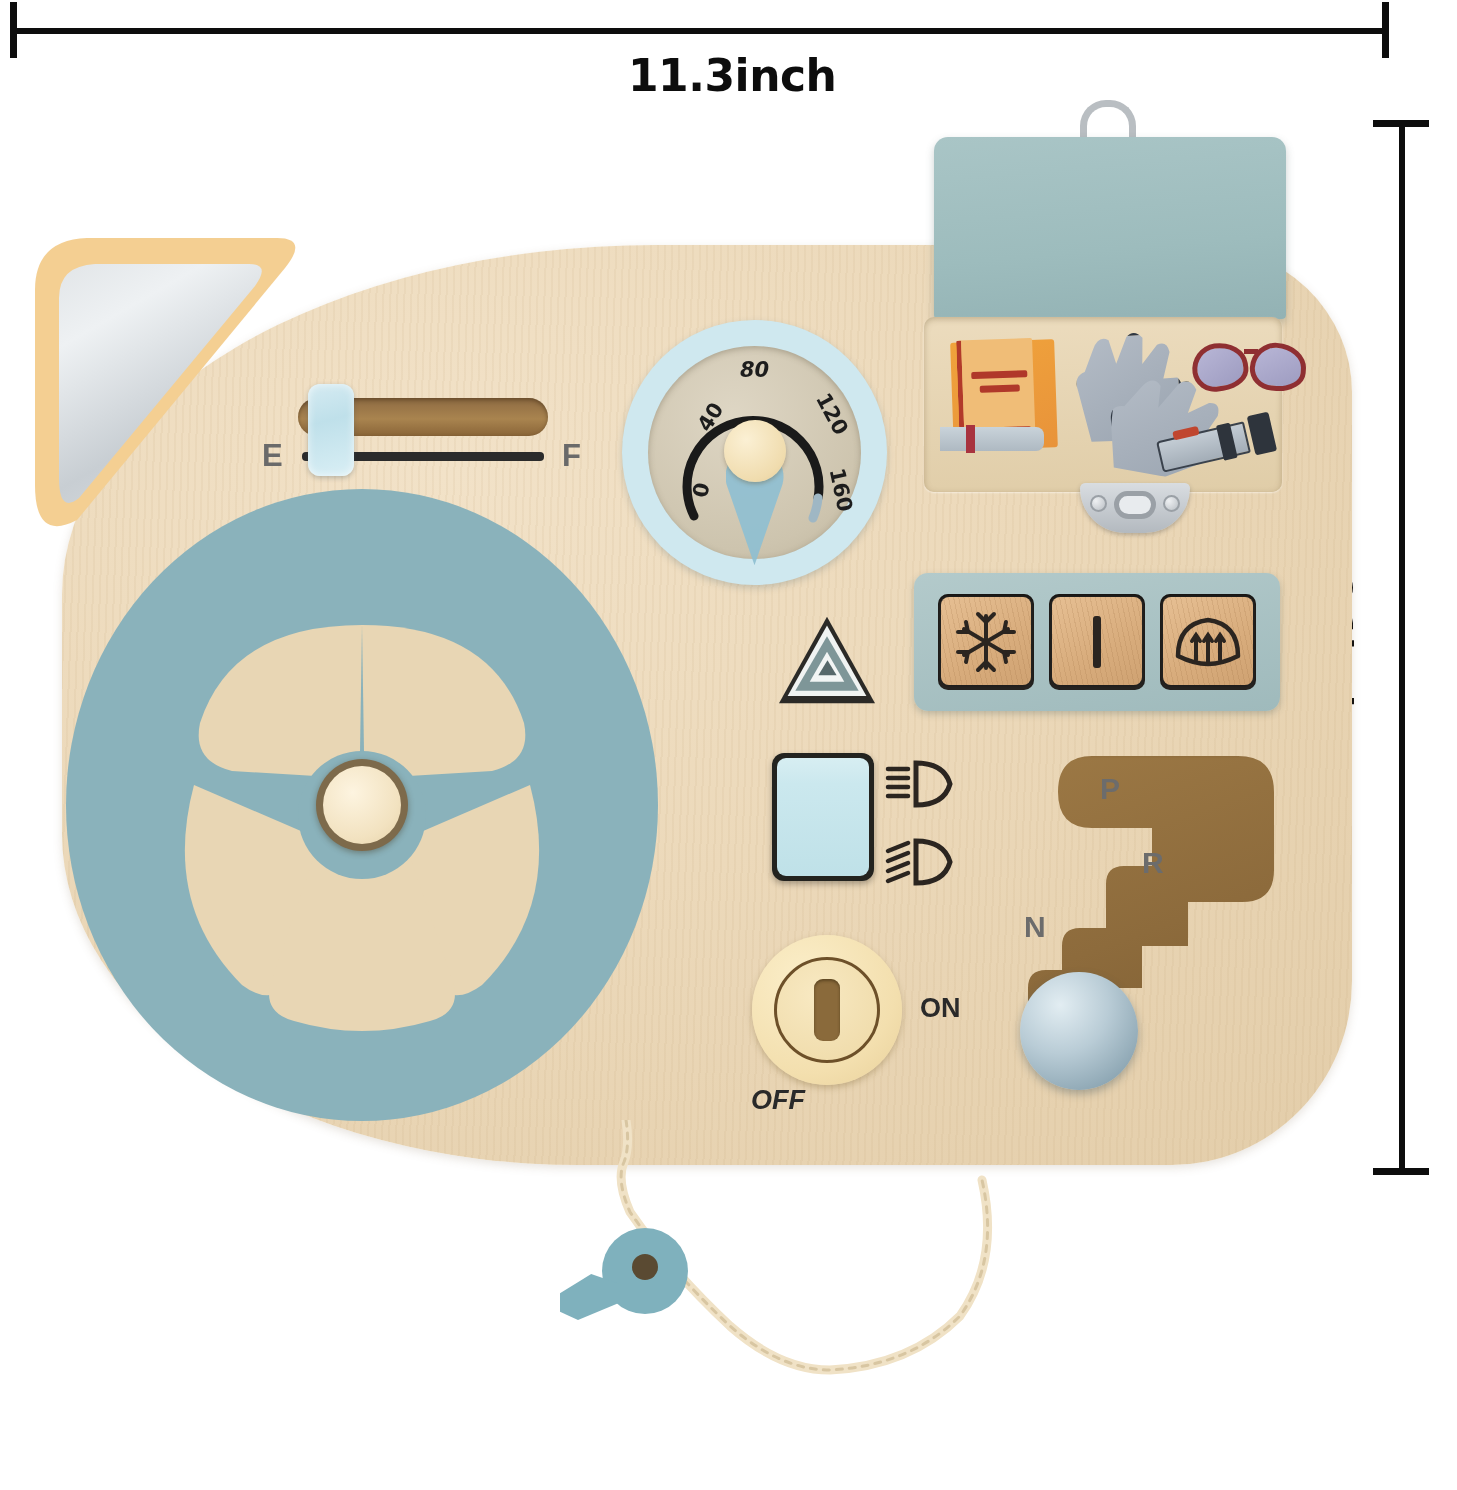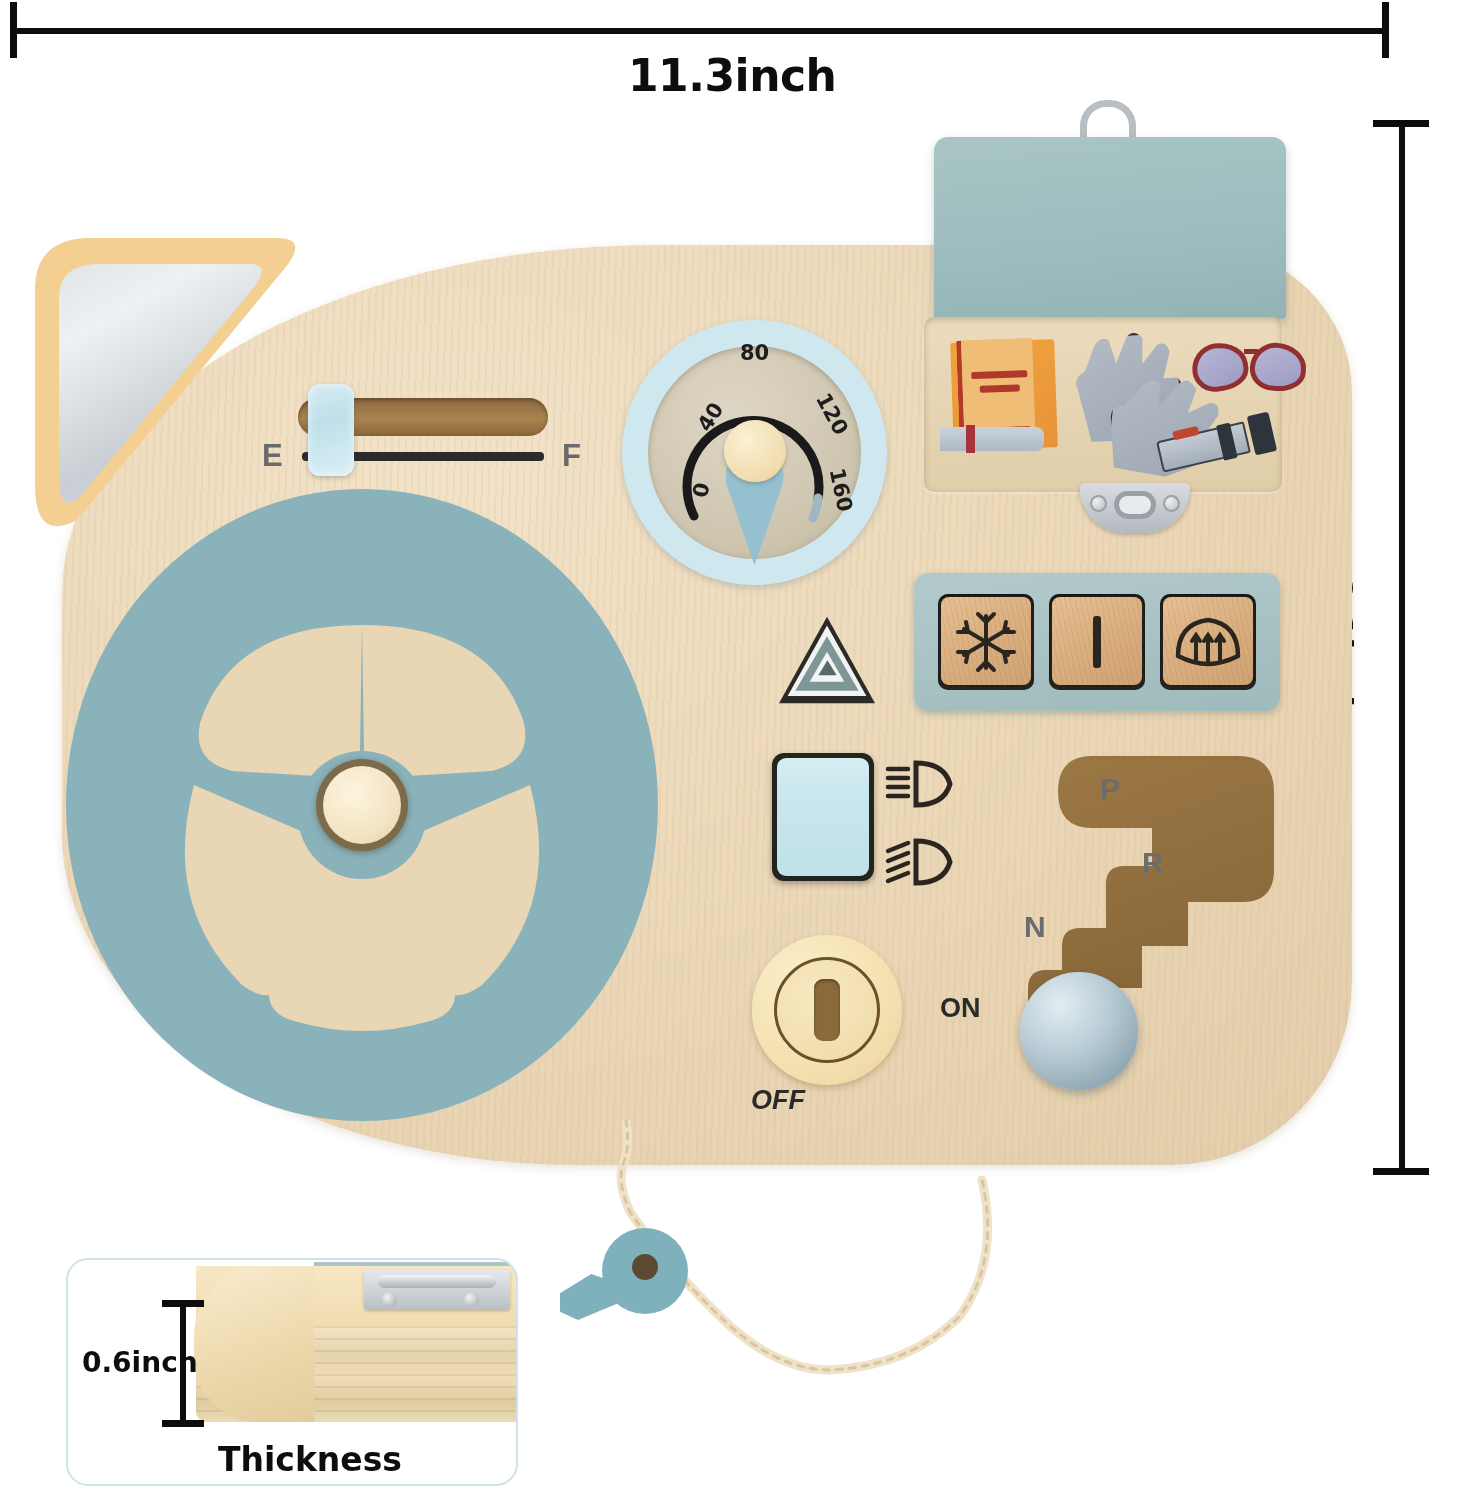--- a/index.html
+++ b/index.html
@@ -455,21 +455,21 @@
     </div>
 
     <div id="speedo">
       <div class="ring"></div>
       <div class="face"></div>
       <svg viewBox="0 0 265 265">
         <path d="M 72 196 A 66 66 0 1 1 196 178" fill="none" stroke="#1a1a1a" stroke-width="9" stroke-linecap="round"></path>
         <path d="M 196 178 A 66 66 0 0 1 191 198" fill="none" stroke="#9fb7c4" stroke-width="9" stroke-linecap="round"></path>
       </svg>
       <div class="tick" style="left:74px; top:85px; transform:rotate(-58deg);">40</div>
-      <div class="tick" style="left:118px; top:21px;">80</div>
+      <div class="tick" style="left:118px; top:38px;font-style:italic;">80</div>
       <div class="tick" style="left:188px; top:82px; transform:rotate(62deg);">120</div>
       <div class="tick" style="left:72px; top:158px; transform:rotate(-80deg);">0</div>
       <div class="tick" style="left:197px; top:158px; transform:rotate(78deg);">160</div>
       <div class="needle"></div>
       <div class="hub"></div>
     </div>
 
     <div id="glove">
       <div class="book">
         <div class="cover"></div>
@@ -578,21 +578,21 @@
         <line x1="6" y1="36" x2="26" y2="28"></line>
         <line x1="6" y1="46" x2="26" y2="38"></line>
       </g>
     </svg>
 
     <div id="ignition">
       <div class="bezel"></div>
       <div class="inner"></div>
       <div class="slot"></div>
     </div>
-    <div class="sw-label" style="left:858px; top:748px;margin-left:20px;">ON</div>
+    <div class="sw-label" style="left:858px; top:748px;">ON</div>
     <div class="sw-label" style="left:689px; top:840px;font-style:italic;">OFF</div>
 
     <div id="gear">
       <div class="track"></div>
       <div class="lbl" style="left:98px; top:22px;">P</div>
       <div class="lbl" style="left:140px; top:96px;">R</div>
       <div class="lbl" style="left:22px; top:160px;">N</div>
       <div class="lbl" style="left:22px; top:248px;">D</div>
       <div class="knob"></div>
     </div>
@@ -627,33 +627,14 @@
       <path d="M 96 0 Q 100 26 94 42 Q 86 60 100 92 Q 140 150 200 206 Q 250 250 300 250 Q 380 246 430 196 Q 470 140 452 60" fill="none" stroke="#f0e2c6" stroke-width="9" stroke-linecap="round"></path>
       <path d="M 96 0 Q 100 26 94 42 Q 86 60 100 92 Q 140 150 200 206 Q 250 250 300 250 Q 380 246 430 196 Q 470 140 452 60" fill="none" stroke="#d8c6a2" stroke-width="3" stroke-dasharray="6 7" stroke-linecap="round"></path>
     </svg>
     <div id="keytoy">
       <div class="circ"></div>
       <div class="bit"></div>
       <div class="hole"></div>
     </div>
   </div>
 
-  <div id="inset">
-    <div class="photo">
-      <div class="tealstrip"></div>
-      <div class="woodtop"></div>
-      <div class="woodedge"></div>
-      <div class="corner"></div>
-      <div class="hinge">
-        <div class="pin"></div>
-        <div class="scr a"></div>
-        <div class="scr b"></div>
-      </div>
-    </div>
-
-    <div class="dimbar" style="left:112px; top:42px; width:6px; height:124px;"></div>
-    <div class="dimbar" style="left:94px; top:40px; width:42px; height:7px;"></div>
-    <div class="dimbar" style="left:94px; top:160px; width:42px; height:7px;"></div>
-    <div class="t-label" style="left:14px; top:86px; font-size:28px;">0.6inch</div>
-    <div class="t-label" style="left:150px; top:180px; font-size:33px;">Thickness</div>
-  </div>
 
 </div>
 
 </body></html>

